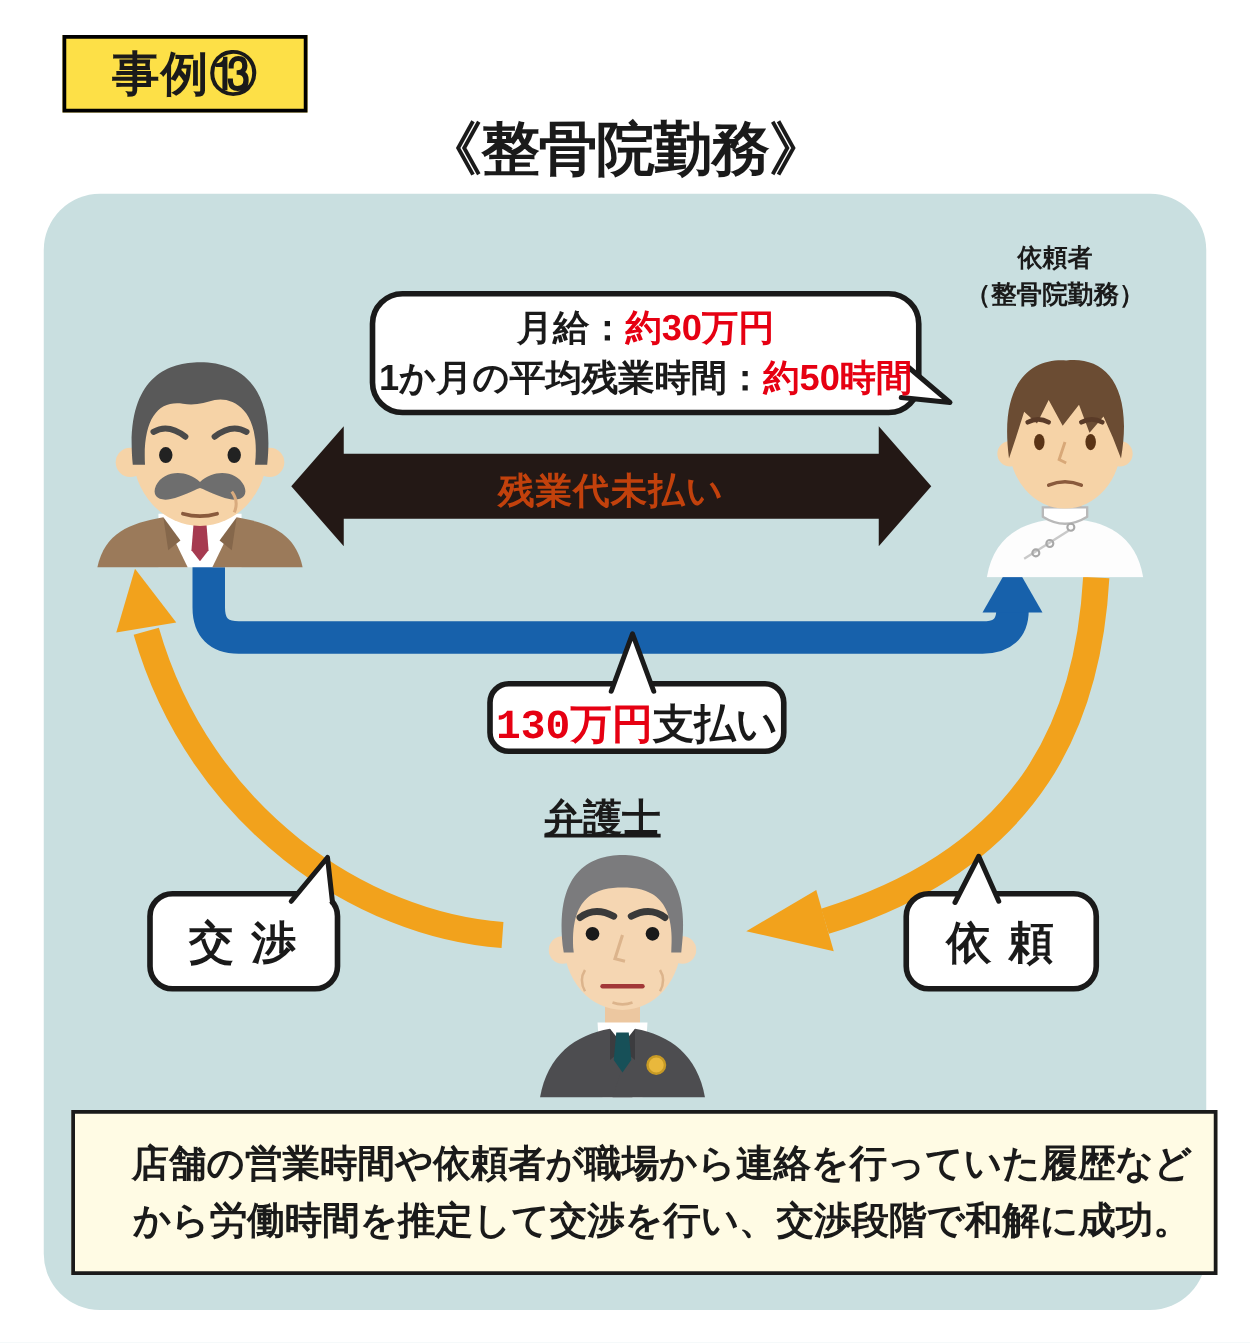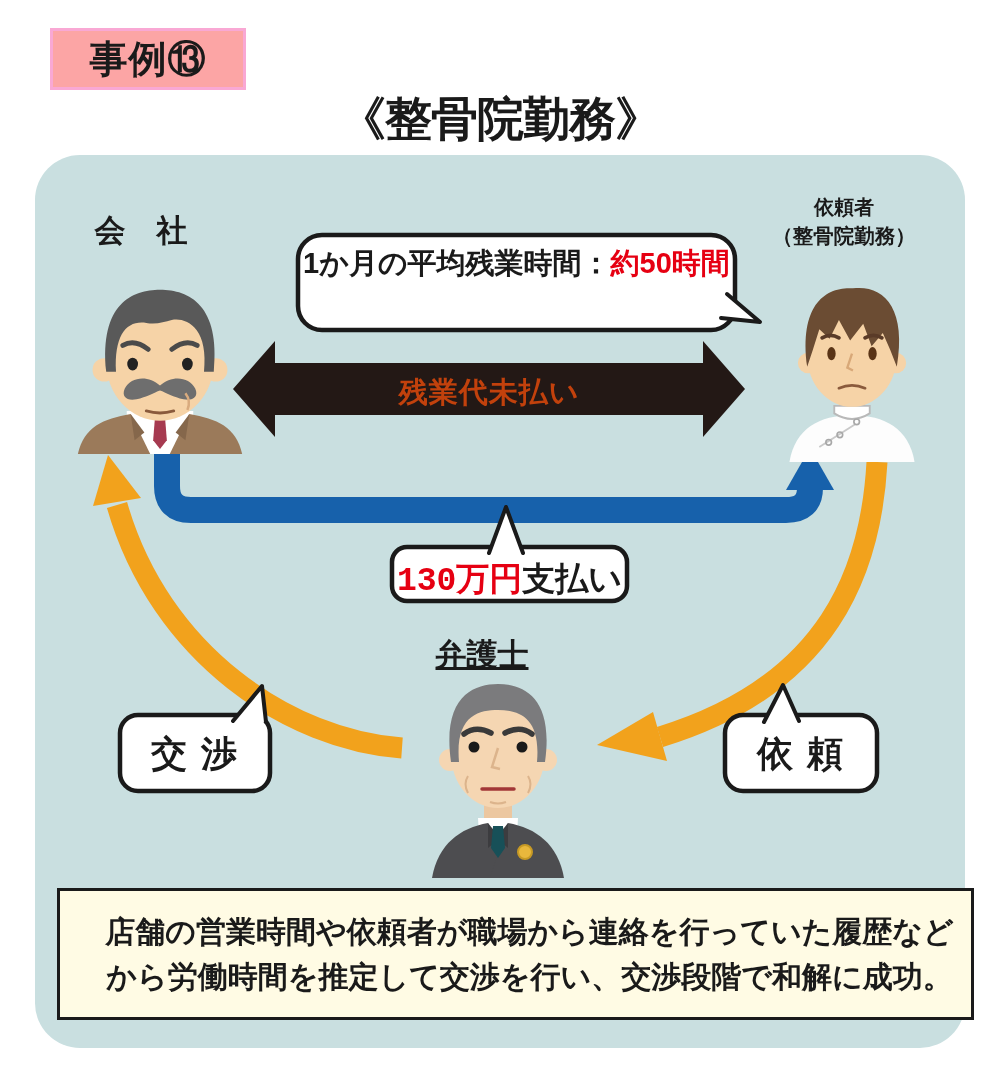--- a/index.html
+++ b/index.html
@@ -3,21 +3,21 @@
 <meta charset="utf-8">
 <style>
   html,body{margin:0;padding:0;background:#fff;}
   .stage{
     position:relative;width:1000px;height:1074px;overflow:hidden;background:#fff;
     font-family:"Liberation Sans","DejaVu Sans",sans-serif;font-weight:bold;color:#1a1a1a;
   }
   .abs{position:absolute;}
   
   .case-badge{
-    left:50px;top:28px;width:190px;height:56px;border:3px solid #f9a8d4;background:#fca5a5;
+    left:50px;top:28px;width:190px;height:56px;border:3px solid #000000;background:#fde047;
     display:flex;align-items:center;justify-content:center;font-size:38px;letter-spacing:1px;
   }
   .main-title{
     left:0;top:88px;width:1000px;text-align:center;font-size:47px;margin:0;letter-spacing:-1px;
   }
   
   .panel{
     left:35px;top:155px;width:930px;height:893px;background:#c9dfe0;border-radius:45px;
   }
   .layer{left:0;top:0;width:1000px;height:1074px;pointer-events:none;}
@@ -139,28 +139,28 @@
     <rect x="392" y="547" width="235" height="54" rx="15" fill="#fff" stroke="#1a1a1a" stroke-width="4.5"></rect>
     <path d="M 489 553 L 506 507 L 523 553" fill="#fff" stroke="#1a1a1a" stroke-width="4" stroke-linejoin="round" stroke-linecap="round"></path>
 
     <rect x="120" y="715" width="150" height="76" rx="18" fill="#fff" stroke="#1a1a1a" stroke-width="4.5"></rect>
     <path d="M 233 721 L 262 686 L 266 722" fill="#fff" stroke="#1a1a1a" stroke-width="4" stroke-linejoin="round" stroke-linecap="round"></path>
 
     <rect x="725" y="715" width="152" height="76" rx="18" fill="#fff" stroke="#1a1a1a" stroke-width="4.5"></rect>
     <path d="M 764 722 L 783 685 L 799 721" fill="#fff" stroke="#1a1a1a" stroke-width="4" stroke-linejoin="round" stroke-linecap="round"></path>
   </svg>
 
-  <div class="abs actor-label" style="left:41px;top:210px;width:200px;">会　社</div>
 
   <div class="abs client-label-wrap">
     <div class="client-main">依頼者</div>
     <div class="client-sub">（整骨院勤務）</div>
   </div>
 
   <div class="abs info-text">
+    <div><span>月給：</span><span class="red">約30万円</span></div>
     <div><span>1か月の平均残業時間：</span><span class="red">約50時間</span></div>
   </div>
 
   <div class="abs overtime-label">残業代未払い</div>
 
   <div class="abs payment-text">
     <span class="red">130万円</span><span>支払い</span>
   </div>
 
   <div class="abs actor-label" style="left:382px;top:634px;width:200px;text-decoration:underline;">弁護士</div>

